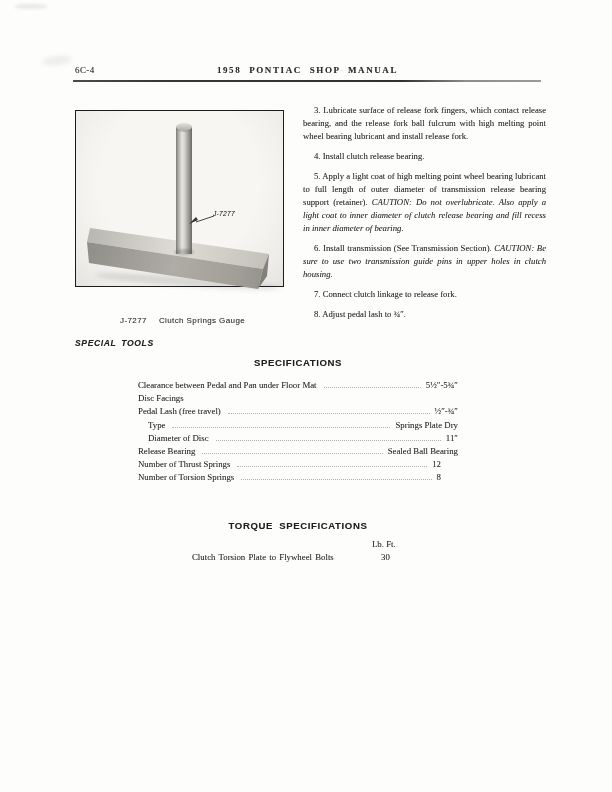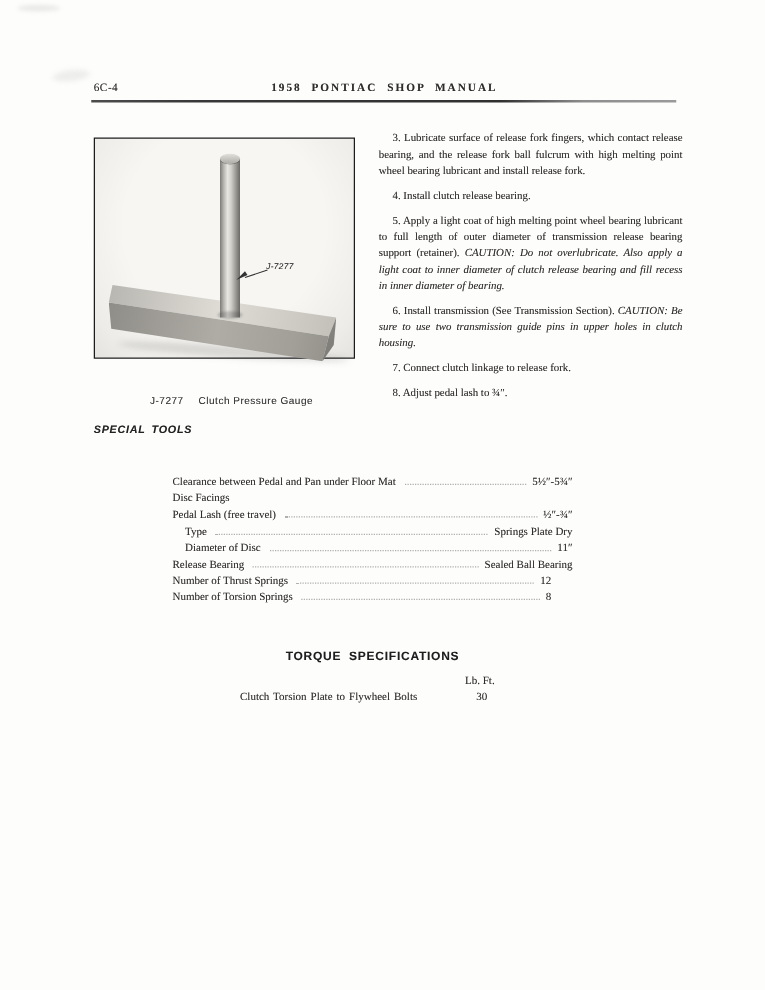--- a/index.html
+++ b/index.html
@@ -98,32 +98,33 @@
     <div class="rod-joint"></div>
     <svg class="callout-arrow" width="28" height="14" viewBox="0 0 28 14">
       <line x1="26" y1="3" x2="8" y2="9" stroke="#333" stroke-width="0.9"></line>
       <polygon points="1,11 10,7 8,4" fill="#333"></polygon>
     </svg>
     <span class="callout-label">J-7277</span>
   </div>
 
   <div class="sp-tools">SPECIAL TOOLS</div>
   <div class="tool-line">
-    <span>J-7277</span><span class="tname">Clutch Pressure Gauge</span>
+    <span>J-7277</span><span class="tname">Clutch Springs Gauge</span>
   </div>
 
   <div class="proc-col">
       <p class="step-para"><span>3. Lubricate surface of release fork fingers, which contact release bearing, and the release fork ball fulcrum with high melting point wheel bearing lubricant and install release fork.</span></p>
       <p class="step-para"><span>4. Install clutch release bearing.</span></p>
       <p class="step-para"><span>5. Apply a light coat of high melting point wheel bearing lubricant to full length of outer diameter of transmission release bearing support (retainer).</span><span class="caution"> CAUTION: Do not overlubricate. Also apply a light coat to inner diameter of clutch release bearing and fill recess in inner diameter of bearing.</span></p>
       <p class="step-para"><span>6. Install transmission (See Transmission Section).</span><span class="caution"> CAUTION: Be sure to use two transmission guide pins in upper holes in clutch housing.</span></p>
       <p class="step-para"><span>7. Connect clutch linkage to release fork.</span></p>
       <p class="step-para"><span>8. Adjust pedal lash to ¾″.</span></p>
     </div>
 
+  <div class="spec-title">SPECIFICATIONS</div>
   <div class="spec-table">
       <div class="spec-row">
         <span class="spec-label">Clearance between Pedal and Pan under Floor Mat</span>
         <span class="leader"></span>
         <span class="spec-value">5½″-5¾″</span>
       </div>
       <div class="spec-row">
         <span class="spec-label">Disc Facings</span>
       </div>
       <div class="spec-row">

